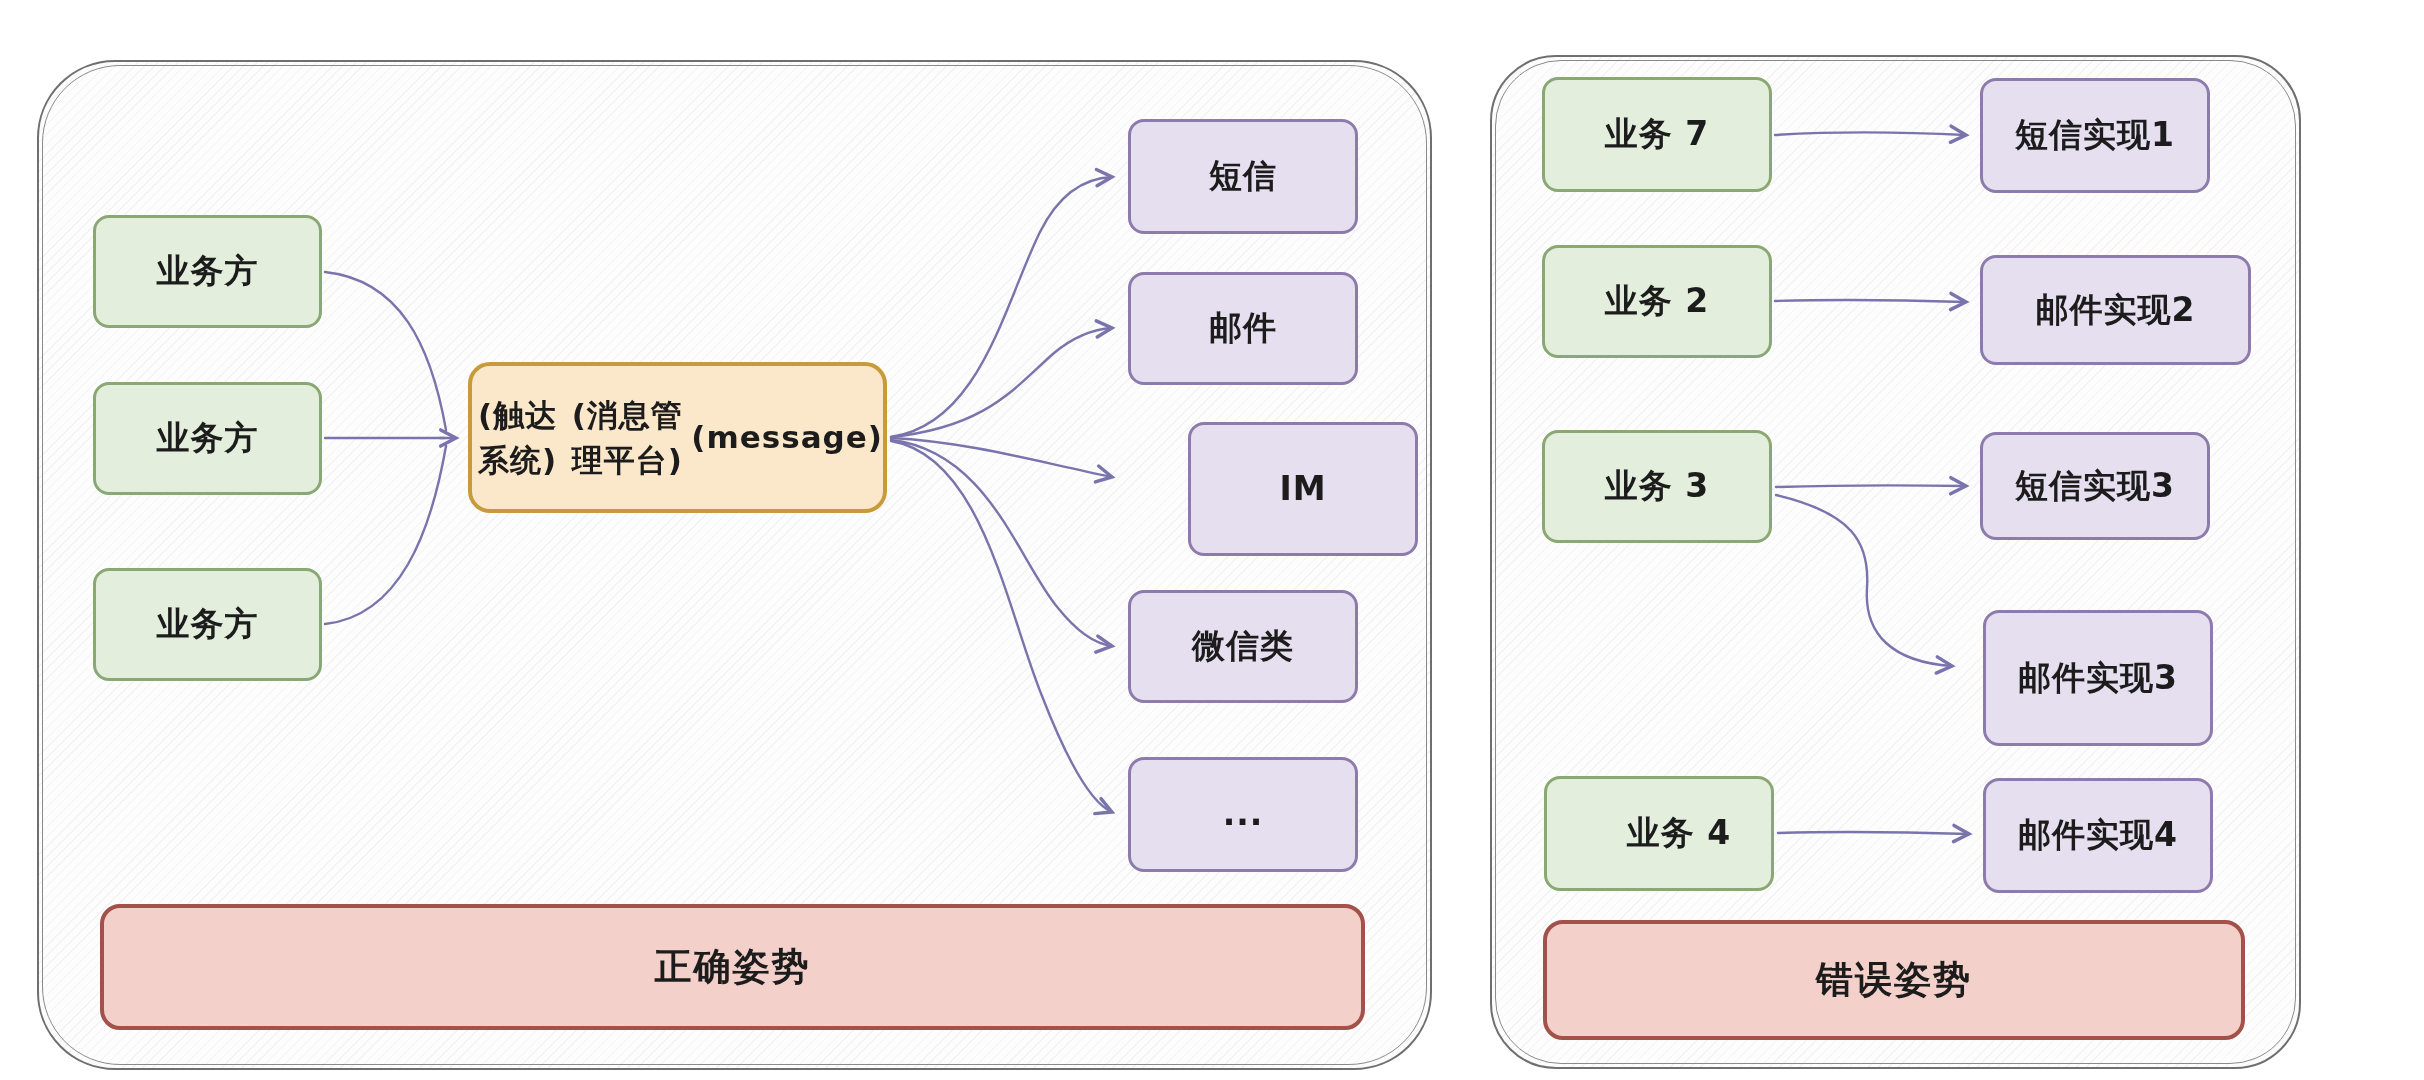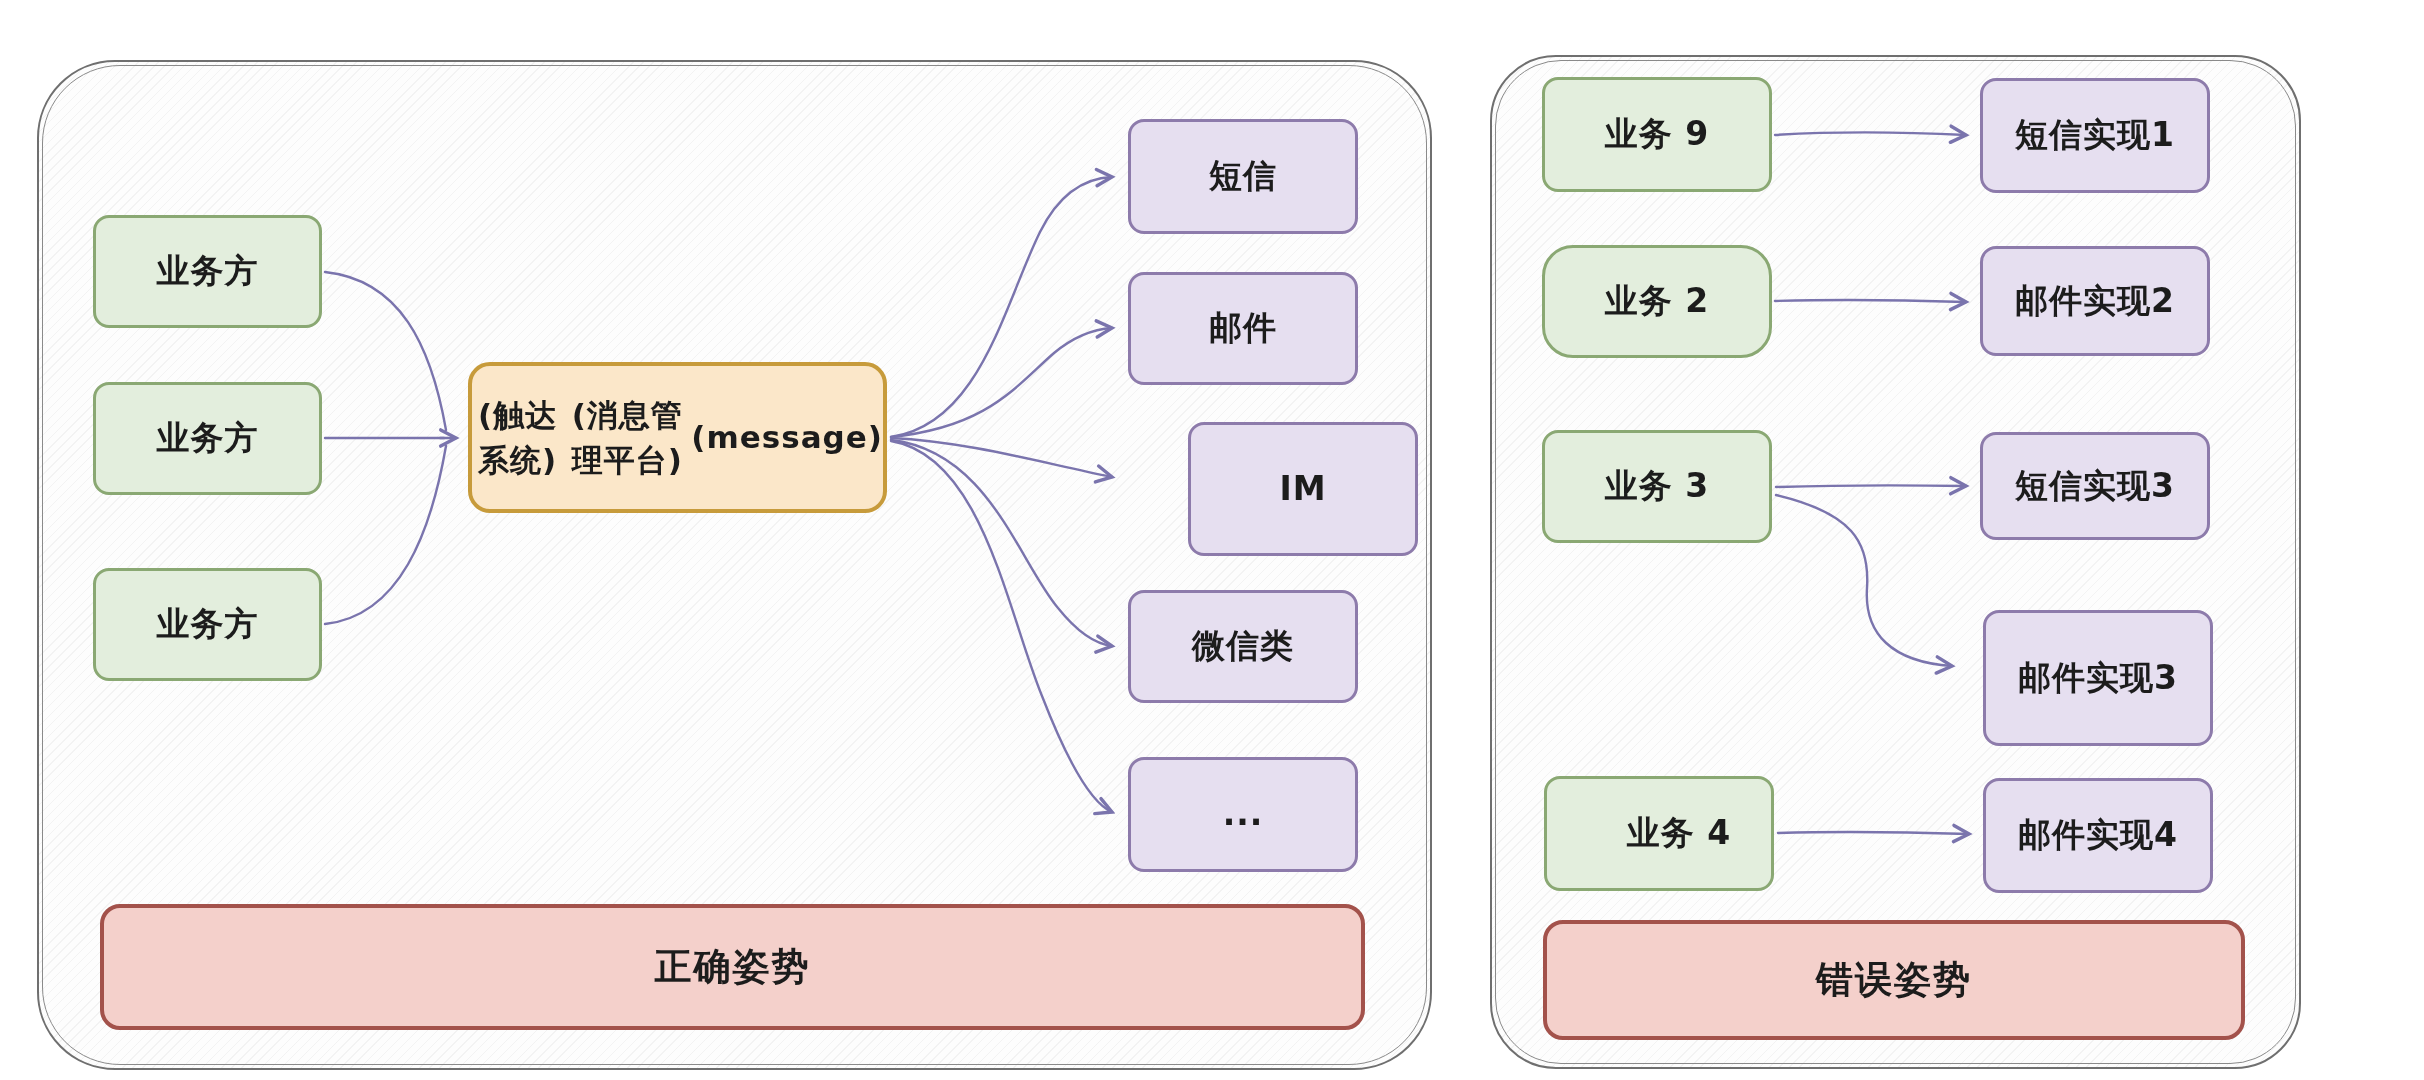--- a/index.html
+++ b/index.html
@@ -101,36 +101,36 @@
 </div>
 <div class="node purple" style="left:1128px;top:757px;width:230px;height:115px;">
   <span>...</span>
 </div>
 
 <div class="banner" style="left:100px;top:904px;width:1265px;height:126px;">
   <span>正确姿势</span>
 </div>
 
 <div class="node green" style="left:1542px;top:77px;width:230px;height:115px;">
-  <span>业务 9</span>
+  <span>业务 7</span>
 </div>
-<div class="node green" style="left:1542px;top:245px;width:230px;height:113px;border-radius:31px;">
+<div class="node green" style="left:1542px;top:245px;width:230px;height:113px;">
   <span>业务 2</span>
 </div>
 <div class="node green" style="left:1542px;top:430px;width:230px;height:113px;">
   <span>业务 3</span>
 </div>
 <div class="node green" style="left:1544px;top:776px;width:230px;height:115px;padding-left:40px;">
   <span>业务 4</span>
 </div>
 
 <div class="node purple" style="left:1980px;top:78px;width:230px;height:115px;">
   <span>短信实现1</span>
 </div>
-<div class="node purple" style="left:1980px;top:246px;width:230px;height:110px;">
+<div class="node purple" style="left:1980px;top:255px;width:271px;height:110px;">
   <span>邮件实现2</span>
 </div>
 <div class="node purple" style="left:1980px;top:432px;width:230px;height:108px;">
   <span>短信实现3</span>
 </div>
 <div class="node purple" style="left:1983px;top:610px;width:230px;height:136px;">
   <span>邮件实现3</span>
 </div>
 <div class="node purple" style="left:1983px;top:778px;width:230px;height:115px;">
   <span>邮件实现4</span>

